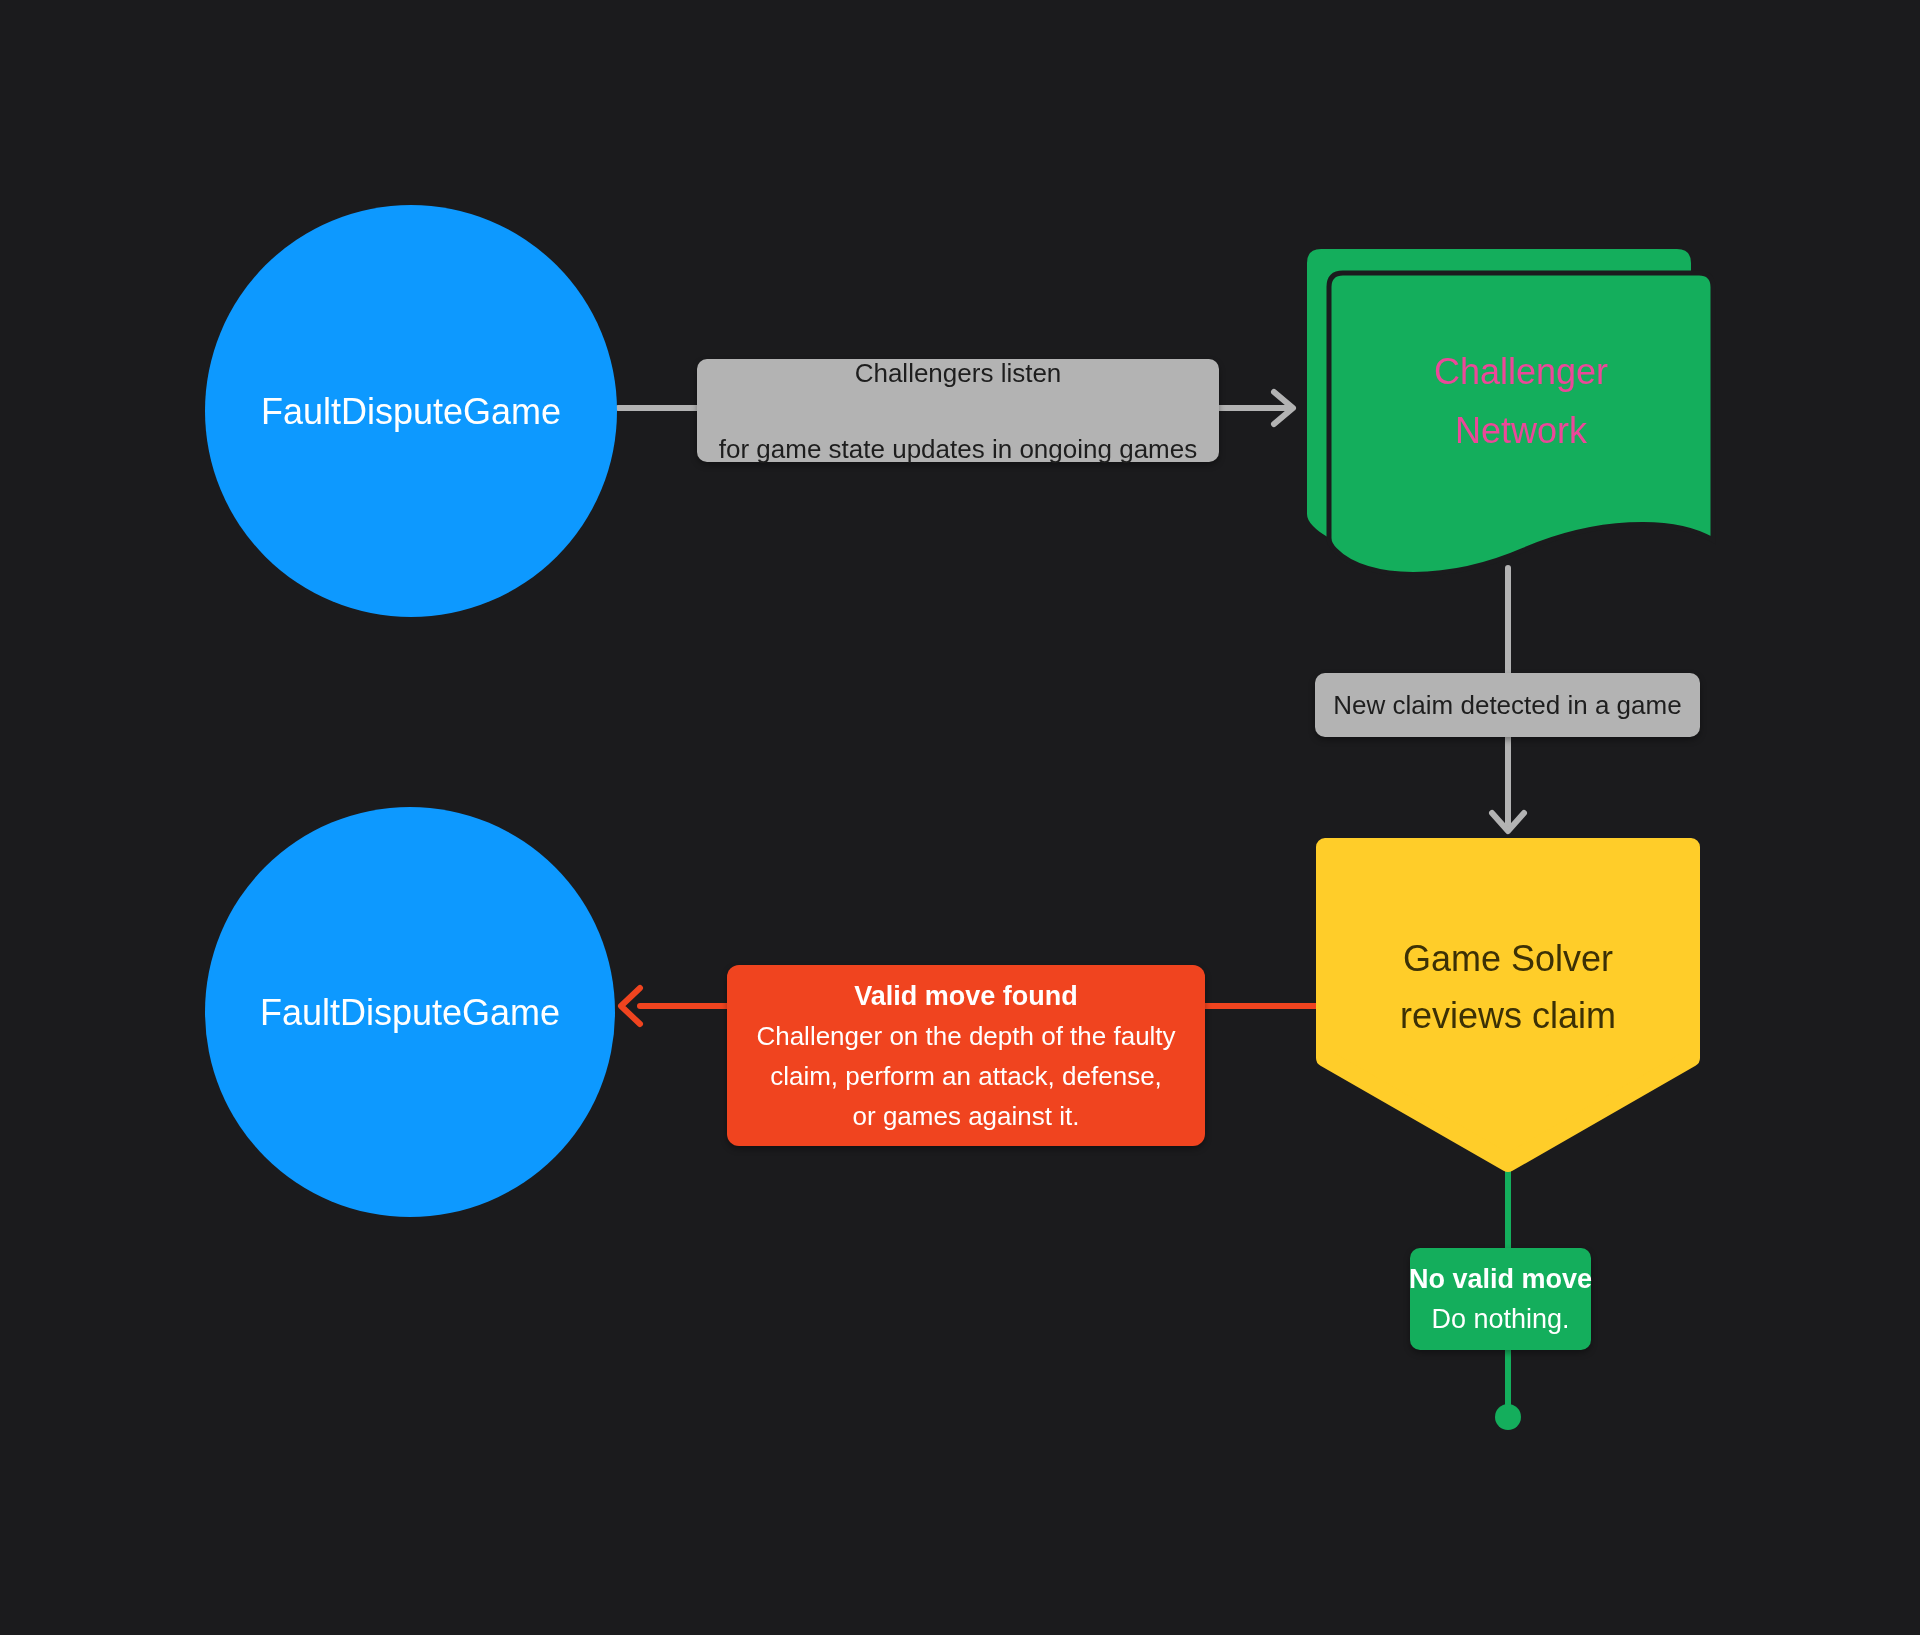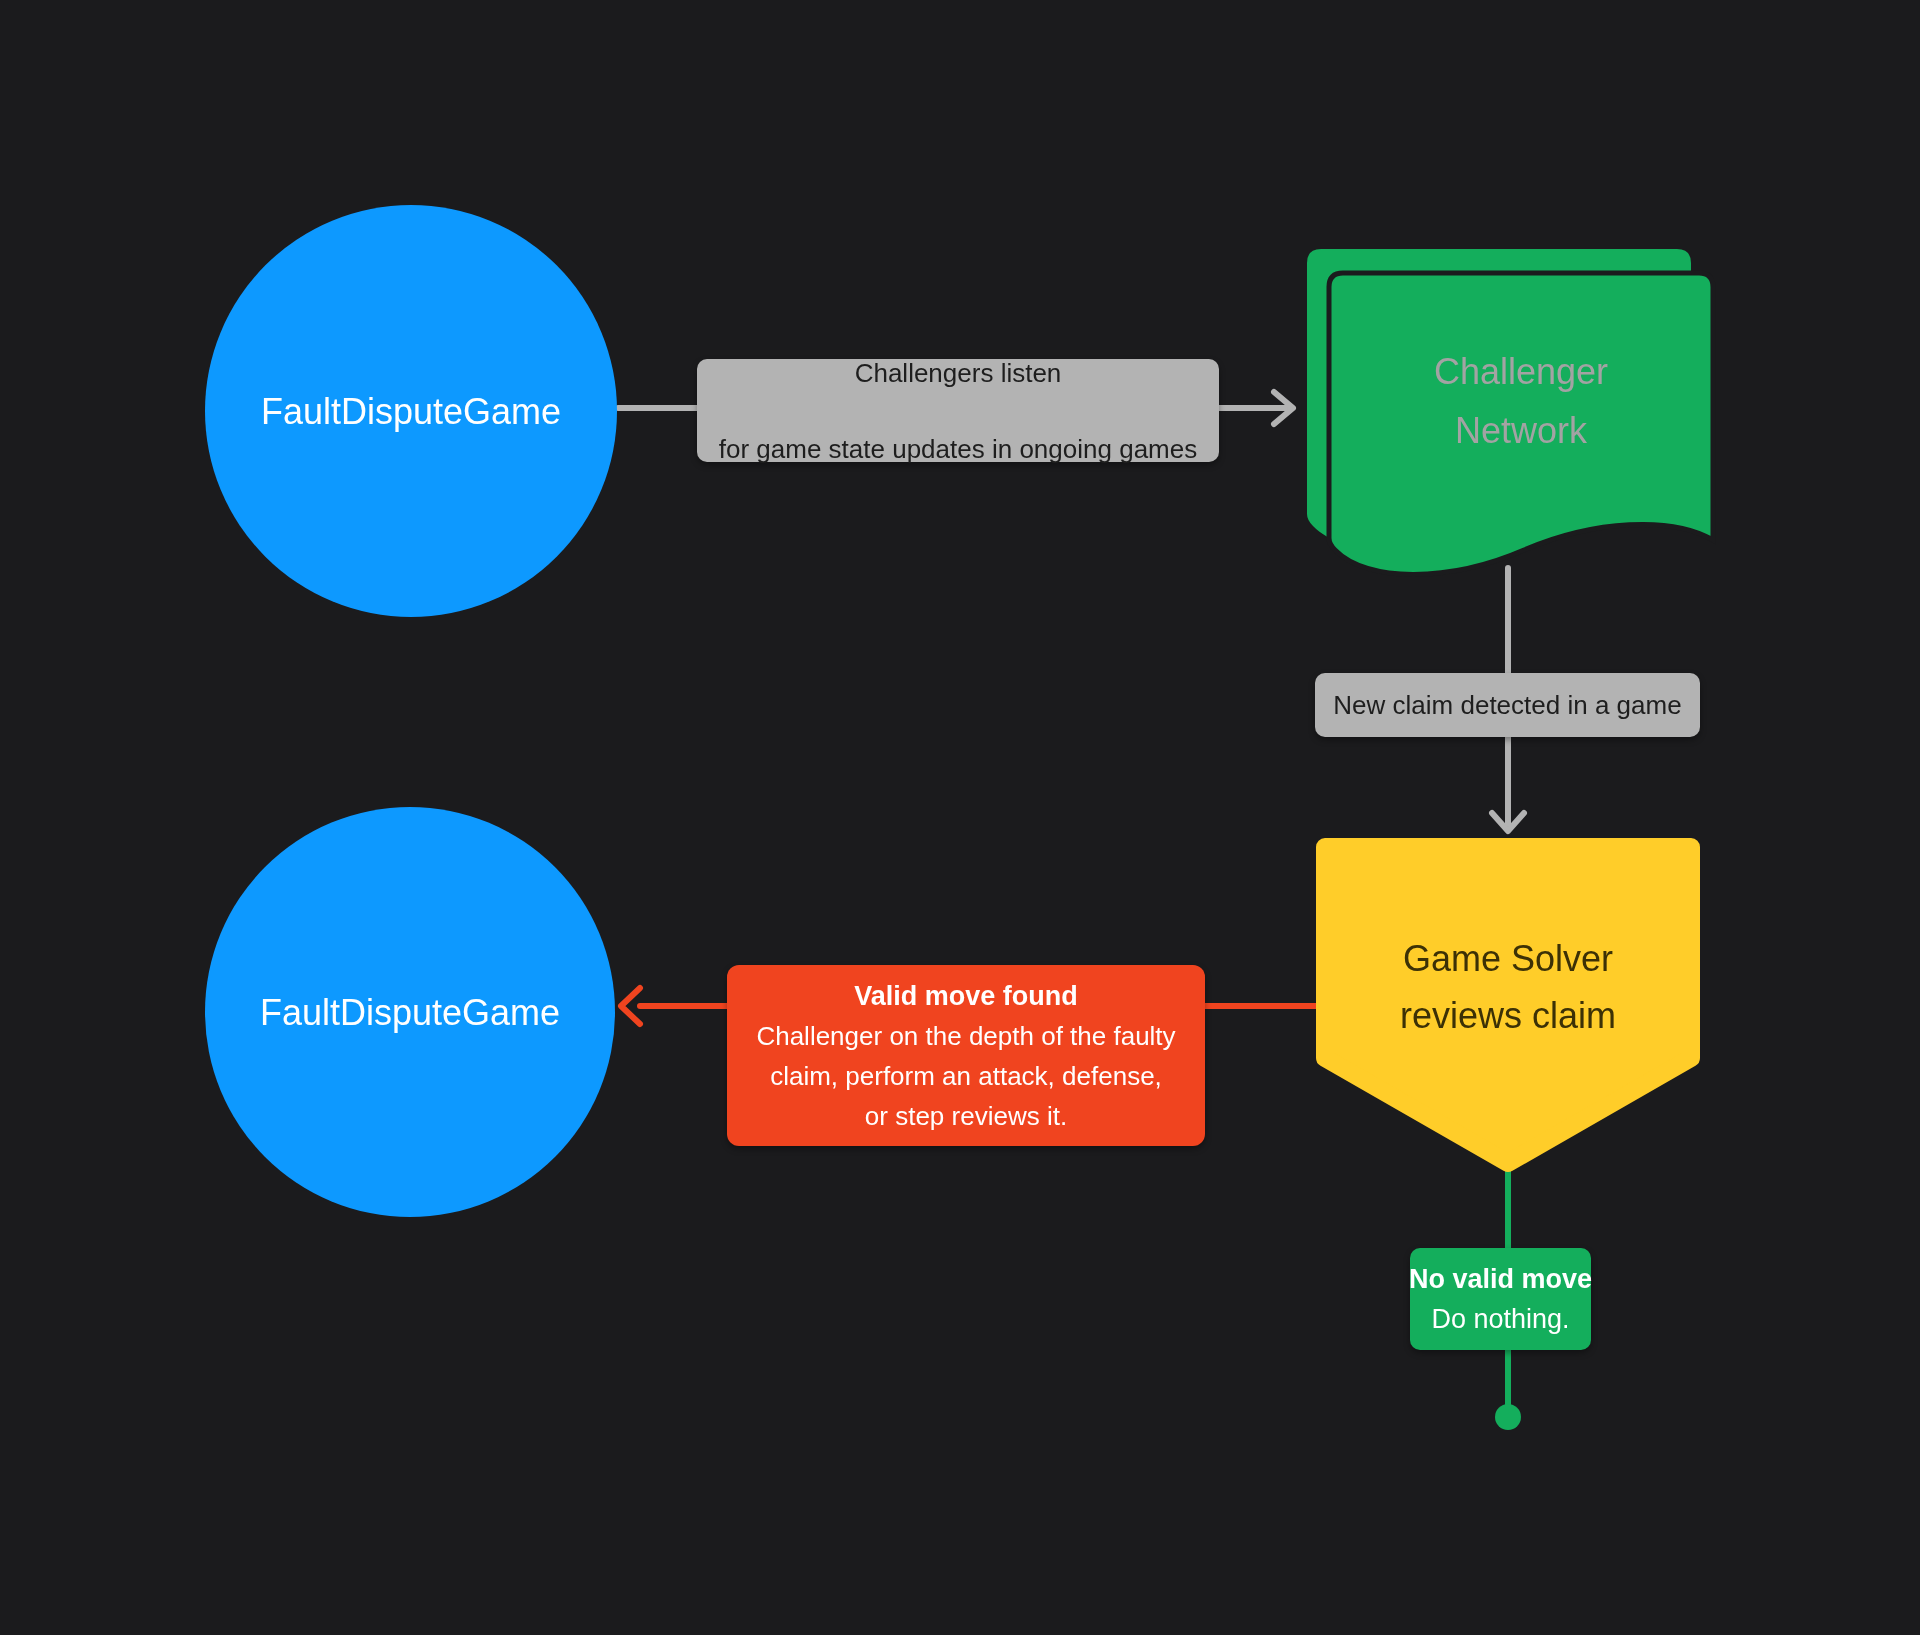--- a/index.html
+++ b/index.html
@@ -42,21 +42,21 @@
     position: absolute;
     display: flex;
     flex-direction: column;
     align-items: center;
     justify-content: center;
     text-align: center;
     pointer-events: none;
     font-size: 36px;
     line-height: 57px;
   }
-  .shape-text.green-doc-text { color: #a3a3a3; line-height: 59px; }
+  .shape-text.green-doc-text { color: #ec4899; line-height: 59px; }
   .shape-text.yellow-text   { color: #3C3106; }
   
   .gray-label {
     position: absolute;
     background: #B3B3B3;
     border-radius: 10px;
     color: #1E1E1E;
     display: flex;
     flex-direction: column;
     align-items: center;
@@ -158,21 +158,21 @@
 
   <div class="shape-text yellow-text" style="left:1316px; top:838px; width:384px; height:298px;">
     <div>Game Solver</div>
     <div>reviews claim</div>
   </div>
 
   <div class="red-label" style="left:727px; top:919px; width:478px; height:181px;margin-top:46px;">
     <div class="title">Valid move found</div>
     <div>Challenger on the depth of the faulty</div>
     <div>claim, perform an attack, defense,</div>
-    <div>or step reviews it.</div>
+    <div>or games against it.</div>
   </div>
 
   <div class="circle-node" style="left:205px; top:807px; width:410px; height:410px;">
     <div>Fault</div>
     <div>DisputeGame</div>
   </div>
 
   <div class="green-label" style="left:1410px; top:1248px; width:181px; height:102px;">
     <div class="title">No valid move</div>
     <div>Do nothing.</div>

